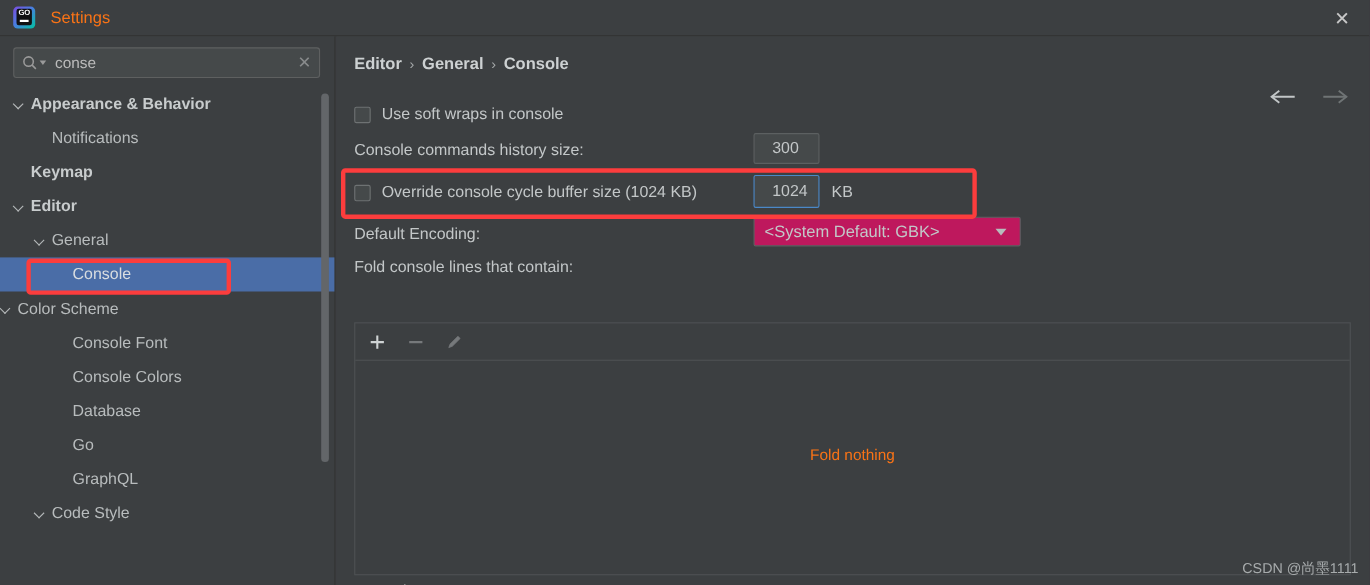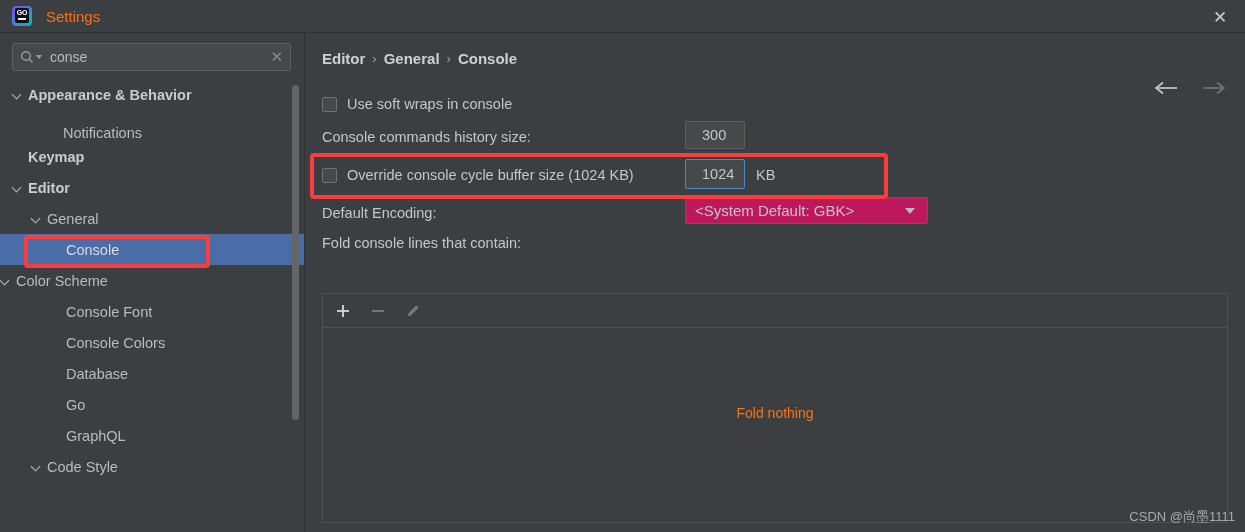--- a/index.html
+++ b/index.html
@@ -200,21 +200,21 @@
         <input class="search-input" value="conse" placeholder="Search settings" style="">
         <span class="search-clear">✕</span>
       </div>
     </div>
 
     <div class="tree">
         <div class="tree-row bold" style="padding-left: 12px;">
           <span class="chev"></span>
           <span>Appearance &amp; Behavior</span>
         </div>
-        <div class="tree-row" style="padding-left: 47px; align-items: flex-end;">
+        <div class="tree-row" style="padding-left: 31px;">
           <span class="chev blank"></span>
           <span>Notifications</span>
         </div>
         <div class="tree-row bold" style="padding-left: 12px;">
           <span class="chev blank"></span>
           <span>Keymap</span>
         </div>
         <div class="tree-row bold" style="padding-left: 12px;">
           <span class="chev"></span>
           <span>Editor</span>

